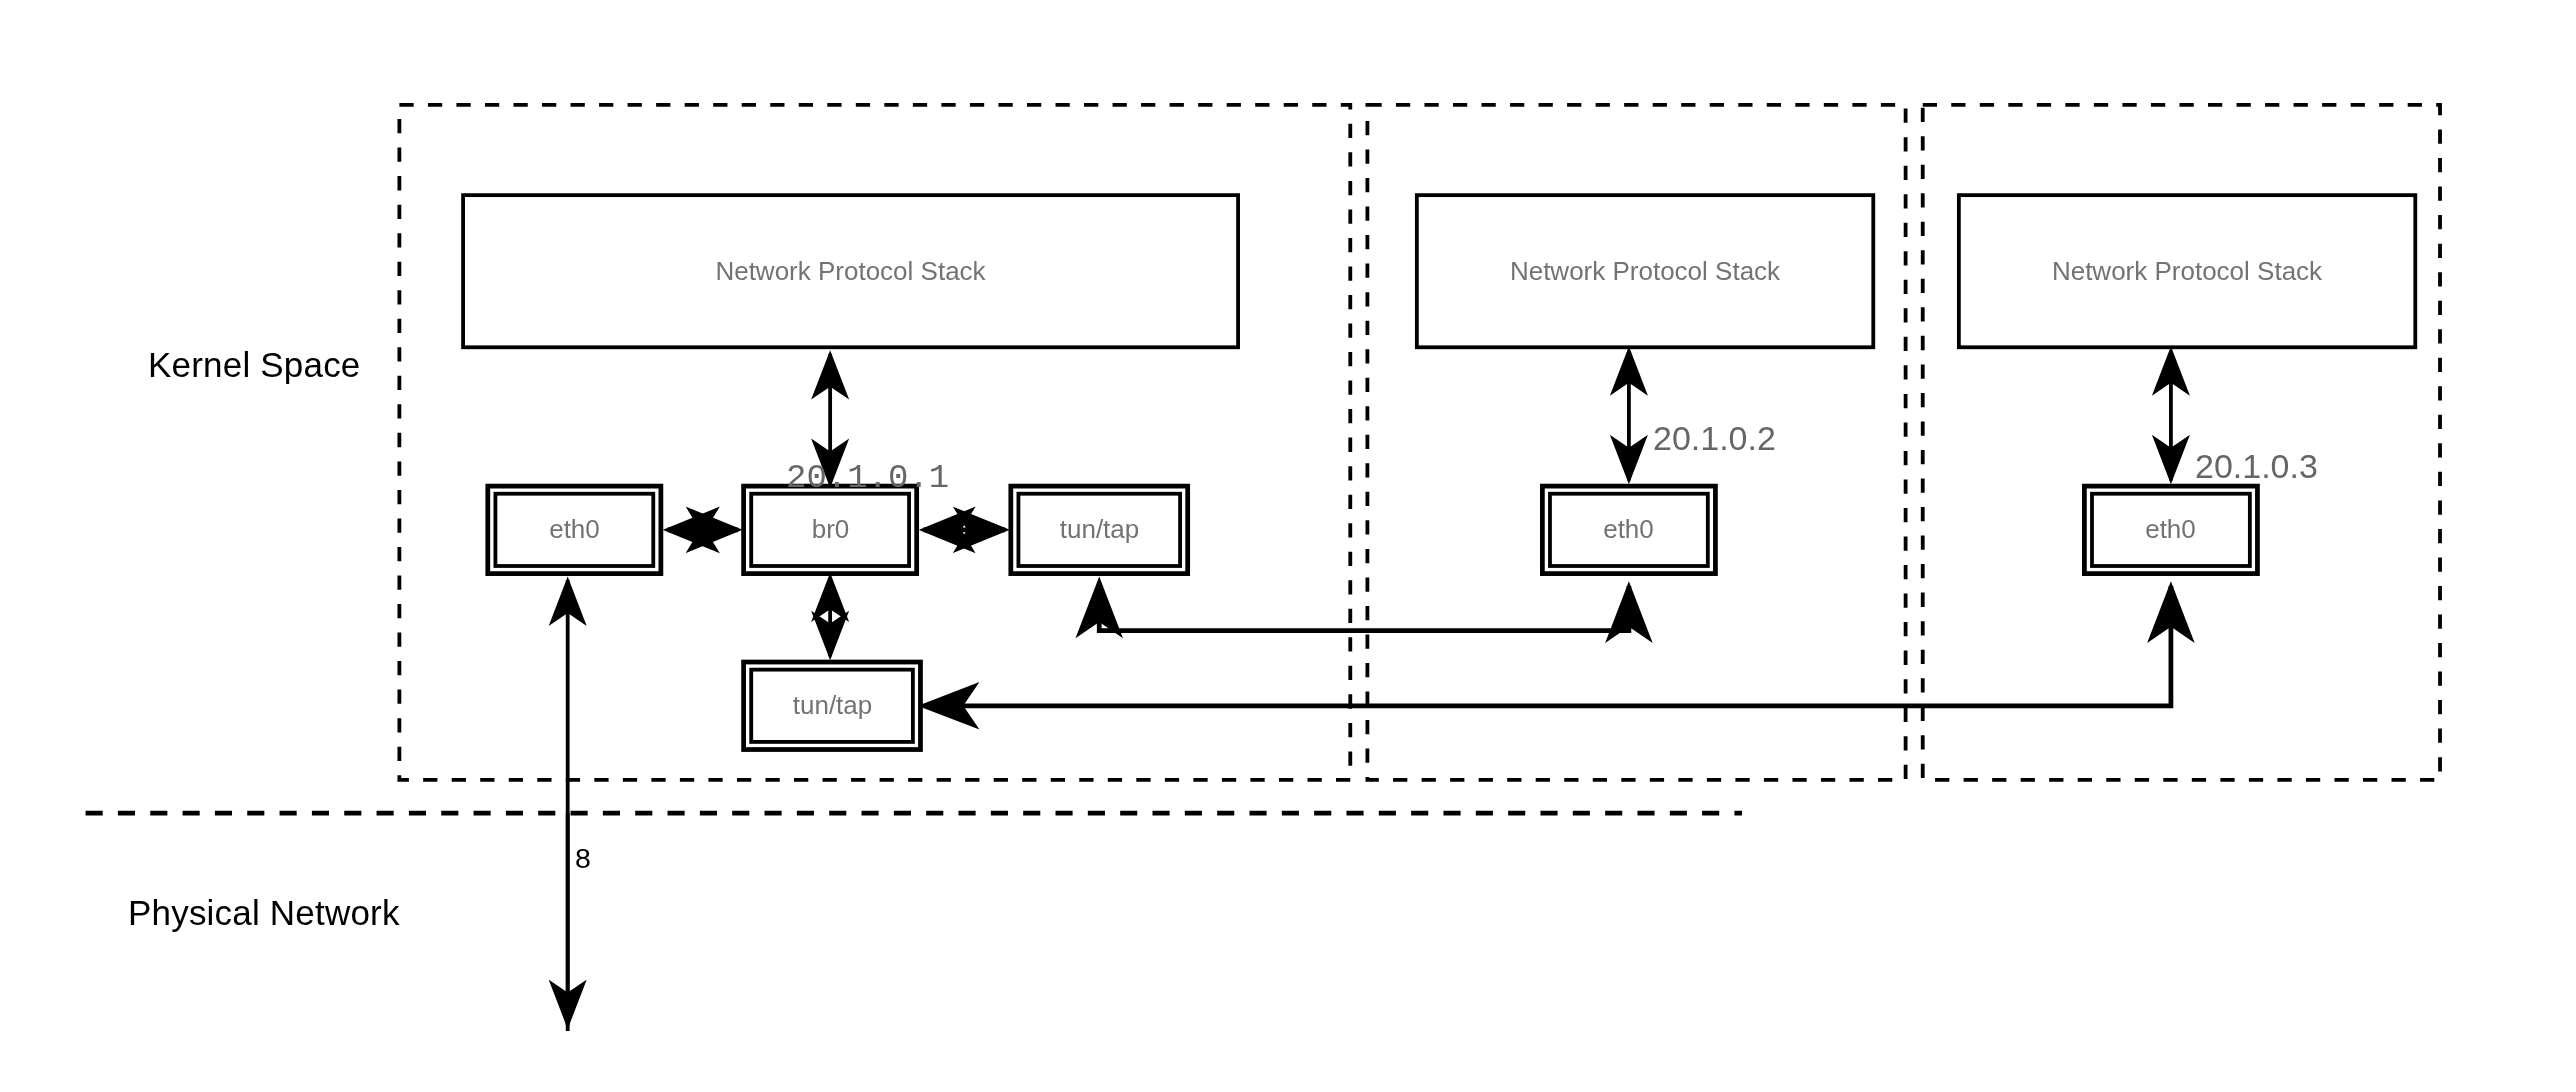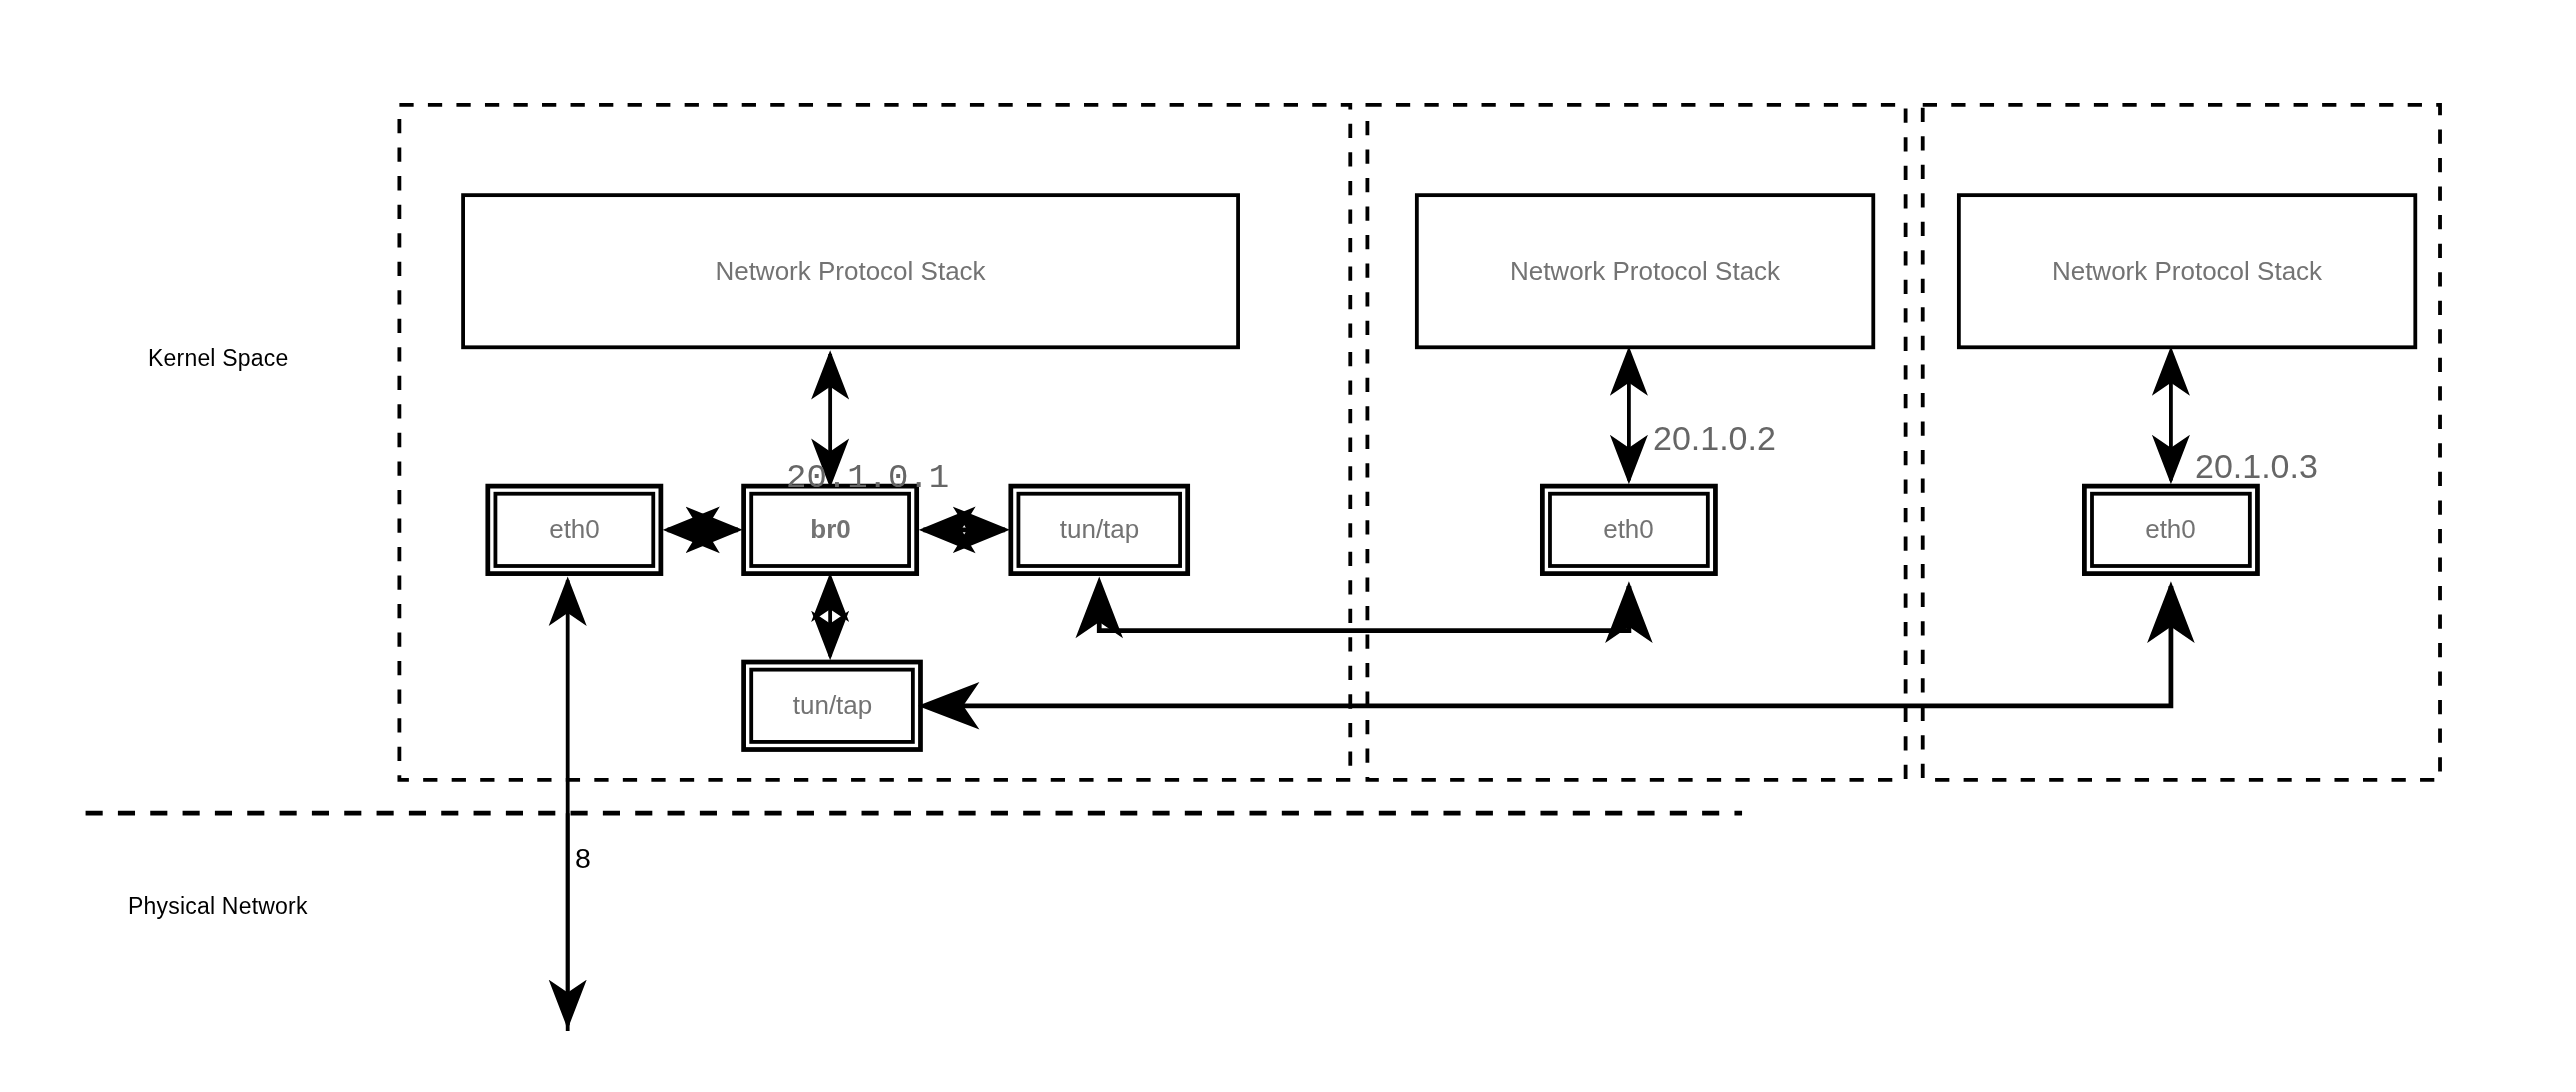--- a/index.html
+++ b/index.html
@@ -1,20 +1,20 @@
 <!DOCTYPE html>
 <html style="font-size:15px"><head>
 <meta charset="utf-8">
 <style>
   html,body{margin:0;padding:0;background:#ffffff;}
   body{font-family:"Liberation Sans",sans-serif;}
   #stage{position:relative;width:2576px;height:1093px;background:#ffffff;overflow:hidden;}
   #canvas{position:absolute;left:0;top:0;width:2576px;height:1093px;}
   .lbl{position:absolute;color:#000000;white-space:nowrap;}
-  .zone-label{font-size:23px;letter-spacing:0.2px;}
+  .zone-label{font-size:35px;letter-spacing:0.2px;}
   .boxtext{position:absolute;display:flex;align-items:center;justify-content:center;
            font-size:26px;color:#737373;white-space:nowrap;pointer-events:none;}
   .iptext{position:absolute;font-size:34px;color:#666666;white-space:nowrap;}
   .numtext{position:absolute;font-size:28.5px;color:#000000;white-space:nowrap;}
 </style>
 </head>
 <body>
 
 <div id="stage">
 
@@ -103,21 +103,21 @@
   </svg>
 
   <div class="lbl zone-label" style="left:148px;top:345px;">Kernel Space</div>
   <div class="lbl zone-label" style="left:128px;top:861px;margin-top:32px;">Physical Network</div>
 
   <div class="boxtext" style="left:463px;top:195px;width:775px;height:152px;">Network Protocol Stack</div>
   <div class="boxtext" style="left:1417px;top:195px;width:456px;height:152px;">Network Protocol Stack</div>
   <div class="boxtext" style="left:1959px;top:195px;width:456px;height:152px;">Network Protocol Stack</div>
 
   <div class="boxtext" style="left:488px;top:486px;width:173px;height:87px;">eth0</div>
-  <div class="boxtext" style="left:744px;top:486px;width:173px;height:87px;font-weight:bold;">br0</div>
+  <div class="boxtext" style="left:744px;top:486px;width:173px;height:87px;">br0</div>
   <div class="boxtext" style="left:1011px;top:486px;width:177px;height:87px;">tun/tap</div>
   <div class="boxtext" style="left:744px;top:662px;width:177px;height:87px;">tun/tap</div>
   <div class="boxtext" style="left:1542px;top:486px;width:173px;height:87px;">eth0</div>
   <div class="boxtext" style="left:2084px;top:486px;width:173px;height:87px;">eth0</div>
 
   <div class="iptext" style="left:786px;top:459px;font-family:Liberation Mono, monospace;">20.1.0.1</div>
   <div class="iptext" style="left:1653px;top:419px;">20.1.0.2</div>
   <div class="iptext" style="left:2195px;top:439px;margin-top:8px;">20.1.0.3</div>
 
   <div class="numtext" style="left:575px;top:842px;">8</div>

